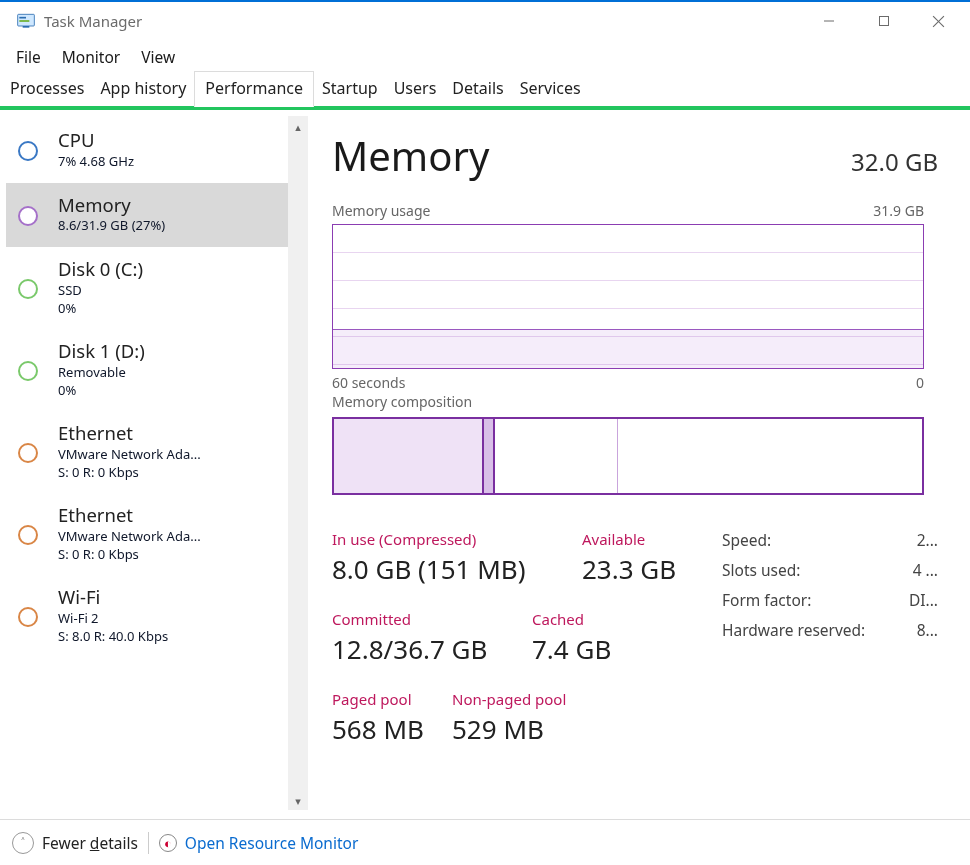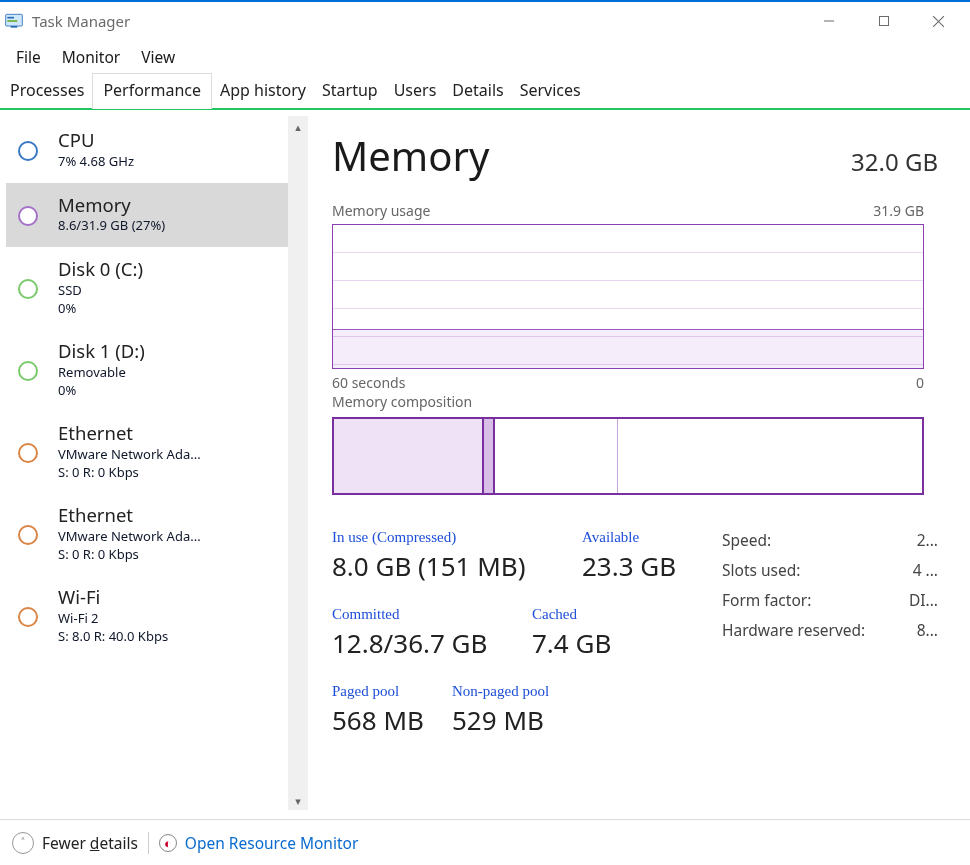--- a/index.html
+++ b/index.html
@@ -12,21 +12,21 @@
     width: 970px;
     height: 865px;
     overflow: hidden;
     position: relative;
   }
   .top-accent { height: 2px; background: #006fd6; }
   .titlebar {
     display: flex;
     align-items: center;
     height: 38px;
-    padding: 0 4px 0 4px;
+    padding: 0 4px 0 16px;
     color: #6b6b6b;
   }
   .titlebar .app-icon { width: 20px; height: 20px; margin-right: 8px; }
   .titlebar .title { font-size: 15px; flex: 0 0 auto; }
   .titlebar .spacer { flex: 1; }
   .win-btn {
     width: 55px; height: 32px; display: flex; align-items: center; justify-content: center;
     color: #6b6b6b;
   }
   .win-btn svg { stroke: currentColor; }
@@ -34,21 +34,21 @@
     display: flex; gap: 5px;
     padding: 4px 8px 6px 8px;
     font-size: 15.5px;
     align-items: flex-end;
   }
   .menubar .mitem { padding: 2px 8px; }
   .tabs {
     display: flex; align-items: flex-end;
     padding: 0 2px;
     font-size: 16px;
-    border-bottom: 2px solid #22c55e;
+    border-bottom: 4px solid #22c55e;
     height: 34px;
   }
   .tab {
     padding: 6px 8px 7px 8px;
     position: relative;
     color: #222;
   }
   .tab.active {
     background: #fff;
     border: 1px solid #dcdcdc;
@@ -129,21 +129,21 @@
   }
   .comp-seg { height:100%; }
   .seg-inuse { background: #efe2f6; border-right: 2px solid #7a2fa0; width: 25.5%; }
   .seg-mod   { background: #d9bfe8; border-right: 2px solid #7a2fa0; width: 1.8%; }
   .seg-stdby { background: #fff; border-right: 1px solid #c9a4dc; width: 21%; }
   .seg-free  { background: #fff; flex:1; }
   .stats { display:flex; margin-top: 34px; gap: 0; }
   .stats-left { width: 390px; }
   .stat-row { display:flex; gap: 0; margin-bottom: 22px; }
   .stat-block { }
-  .stat-label { font-size: 15px; color:#1d4ed8;font-family:Liberation Serif, serif; }
+  .stat-label { font-size: 15px; color:#be185d; }
   .stat-val { font-size: 26px; color:#222; margin-top: 2px; white-space: nowrap; }
   .stats-right { flex:1; font-size: 15.5px; color:#444; }
   .kv { display:flex; justify-content: space-between; margin-bottom: 8px; gap: 10px;}
   .kv .v { flex: 0 0 auto; }
   
   .footer {
     position: absolute; left:0; right:0; bottom:0;
     height: 46px;
     border-top: 1px solid #dcdcdc;
     display:flex; align-items:center; gap: 10px;
@@ -196,22 +196,22 @@
 </div>
 
 <div class="menubar">
   <div class="mitem">File</div>
   <div class="mitem">Monitor</div>
   <div class="mitem">View</div>
 </div>
 
 <div class="tabs">
   <div class="tab">Processes</div>
+  <div class="tab">App history</div>
   <div class="tab active">Performance</div>
-  <div class="tab">App history</div>
   <div class="tab">Startup</div>
   <div class="tab">Users</div>
   <div class="tab">Details</div>
   <div class="tab">Services</div>
 </div>
 
 <div class="content">
   <div class="sidebar-wrap">
     <div class="sidebar">
       <div class="sb-item">

